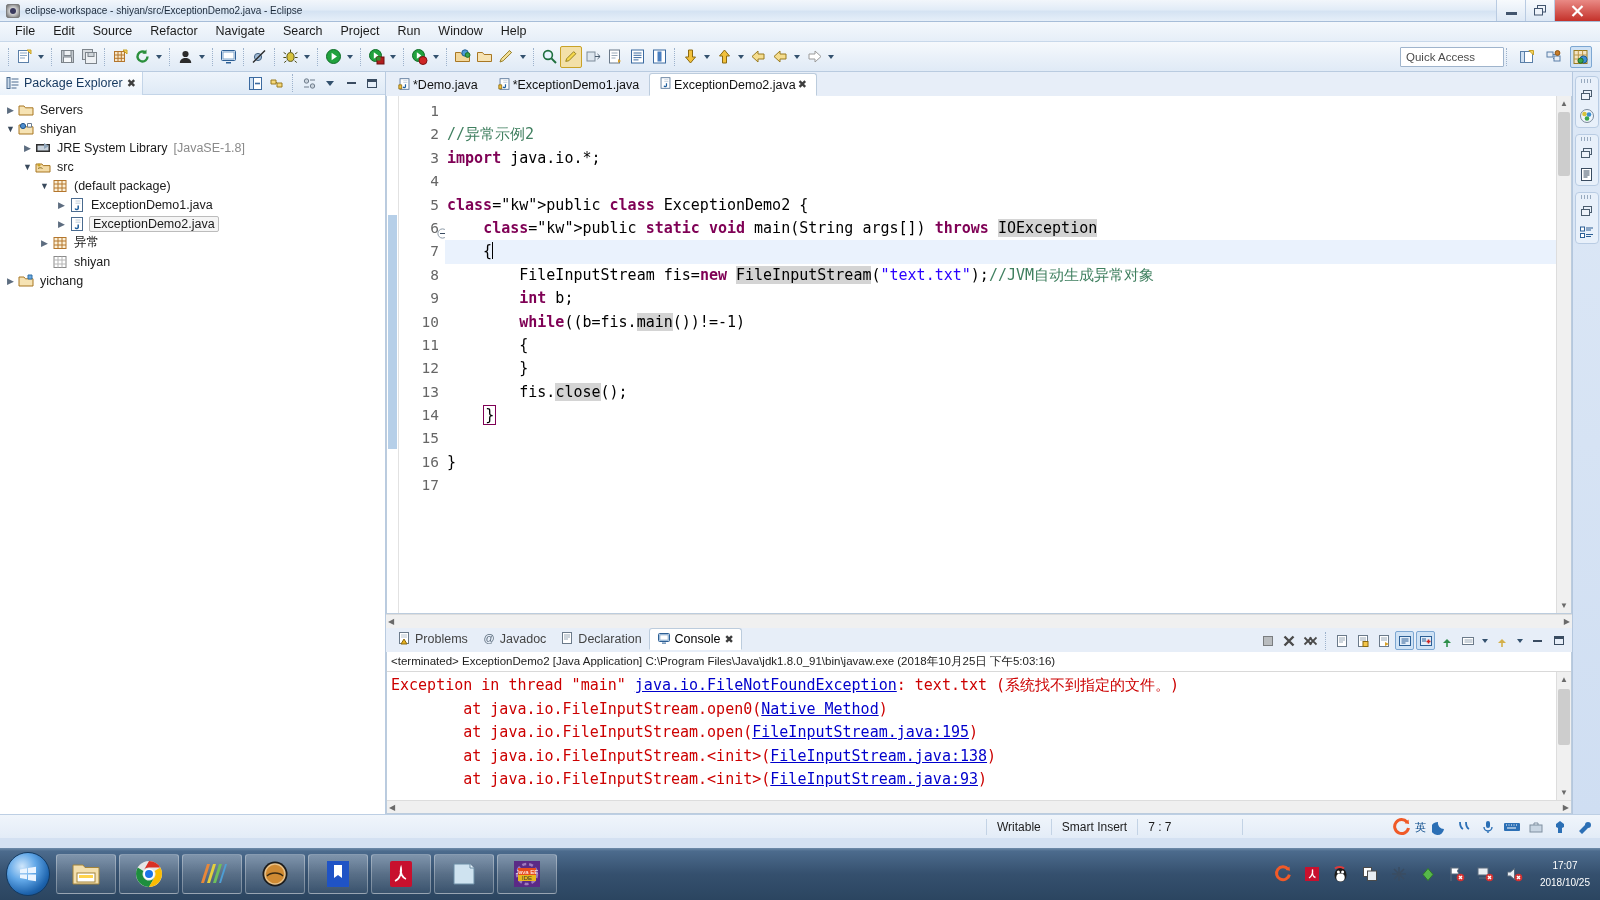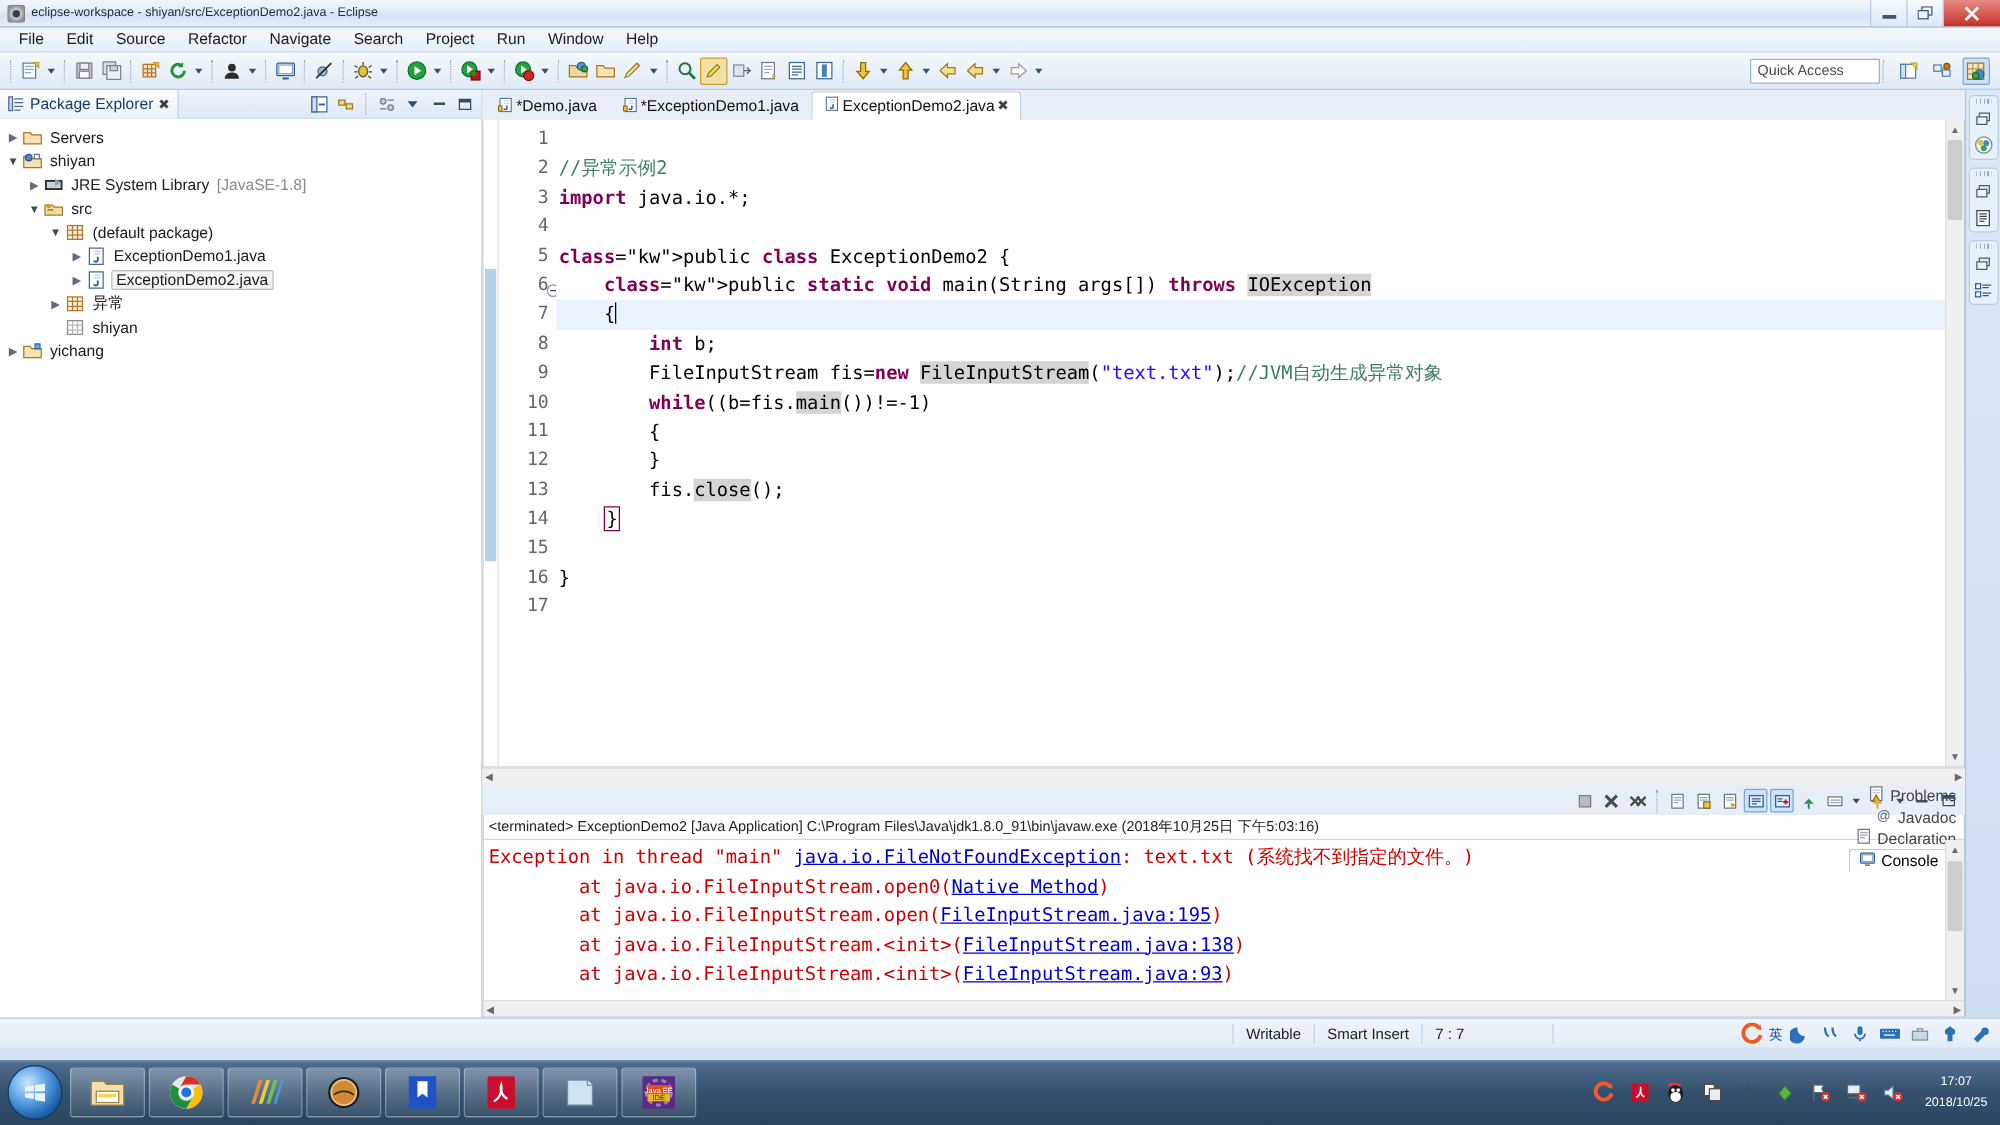--- a/index.html
+++ b/index.html
@@ -130,21 +130,21 @@
   .occ { background:#d4d4d4; }
   .caret-bar { display:inline-block; width:1px; height:17px; background:#000; vertical-align:-3px; }
   .brkbox { border:1px solid #7f0055; padding:0 1px; }
   .ed-vsb { width:15px; background:#f0f0f0; border-left:1px solid #ddd; position:relative; flex:none;}
   .ed-vsb .thumb { position:absolute; left:1px; right:1px; top:16px; height:64px; background:#cdcdcd; border-radius:2px;}
   .ed-vsb .ar { position:absolute; left:0; right:0; height:15px; display:flex; align-items:center;justify-content:center;color:#6a6a6a;font-size:8px;}
   .ed-hsb { height:14px; background:#f0f0f0; border-top:1px solid #ddd; display:flex; align-items:center; justify-content:space-between; padding:0 2px; color:#6a6a6a; font-size:8px;}
 
   
   .console-part { height:186px; display:flex; flex-direction:column; background:#e7eef8; }
-  .ctabrow { height:24px; display:flex; align-items:flex-end; position:relative; padding-left:4px;flex-direction:column;}
+  .ctabrow { height:24px; display:flex; position:relative; padding-left:4px;}
   .ctab { height:22px; display:flex; align-items:center; gap:4px; padding:0 7px; font-size:12.5px; color:#444; }
   .ctab.active { background:#fff; border:1px solid #bcccdd; border-bottom:1px solid #fff; color:#000;
      border-top-left-radius:3px;border-top-right-radius:3px;}
   .ctools { position:absolute; right:4px; top:3px; display:flex; align-items:center; gap:2px; }
   .ct { width:19px;height:19px;display:flex;align-items:center;justify-content:center; }
   .ct.on { background:#cfe2f5; border:1px solid #7da7d2; border-radius:2px; }
   .cbody { flex:1; background:#fff; border:1px solid #bcccdd; border-top:none; display:flex; flex-direction:column; min-height:0;}
   .cinfo { font-size:11.5px; color:#222; padding:2px 4px; border-bottom:1px solid #d9d9d9; white-space:nowrap;}
   .cout { flex:1; display:flex; min-height:0; }
   .ctext { flex:1; font-family:"DejaVu Sans Mono", monospace; font-size:15px; color:#cc0000; padding:2px 4px; overflow:hidden; min-width:0;}
@@ -663,22 +663,22 @@
               <div class="gline">17</div>
             </div>
           <div class="code">
               <div class="cline">&nbsp;</div>
               <div class="cline"><span class="cmt">//异常示例2</span></div>
               <div class="cline"><span class="kw">import</span> java.io.*;</div>
               <div class="cline">&nbsp;</div>
               <div class="cline"><span <span="" class="kw">class</span>="kw"&gt;public <span class="kw">class</span> ExceptionDemo2 {</div>
               <div class="cline">    <span <span="" class="kw">class</span>="kw"&gt;public <span class="kw">static</span> <span class="kw">void</span> main(String args[]) <span class="kw">throws</span> <span class="occ">IOException</span></div>
               <div class="cline cur">    {<span class="caret-bar"></span></div>
+              <div class="cline">        FileInputStream fis=<span class="kw">new</span> <span class="occ">FileInputStream</span>(<span class="str">"text.txt"</span>);<span class="cmt">//JVM自动生成异常对象</span></div>
               <div class="cline">        <span class="kw">int</span> b;</div>
-              <div class="cline">        FileInputStream fis=<span class="kw">new</span> <span class="occ">FileInputStream</span>(<span class="str">"text.txt"</span>);<span class="cmt">//JVM自动生成异常对象</span></div>
               <div class="cline">        <span class="kw">while</span>((b=fis.<span class="occ">main</span>())!=-1)</div>
               <div class="cline">        {</div>
               <div class="cline">        }</div>
               <div class="cline">        fis.<span class="occ">close</span>();</div>
               <div class="cline">    <span class="brkbox">}</span></div>
               <div class="cline">&nbsp;</div>
               <div class="cline">}</div>
             </div>
           <div class="ed-vsb">
             <div class="ar" style="top:0;">▲</div>

